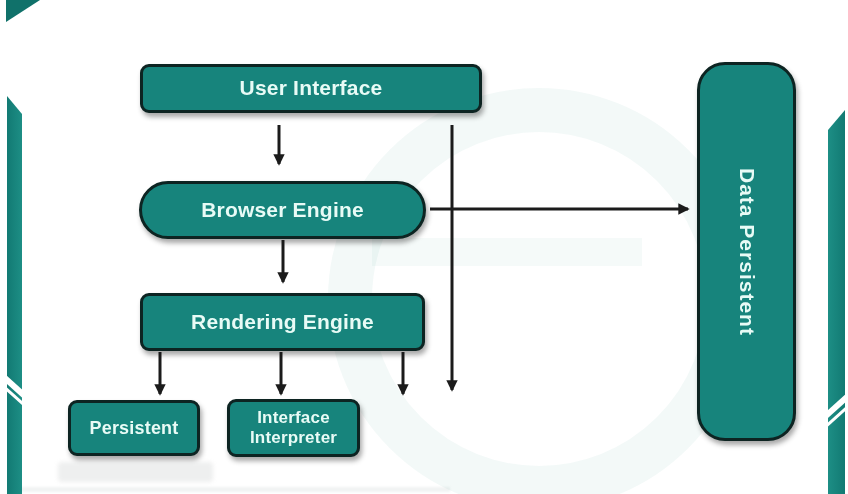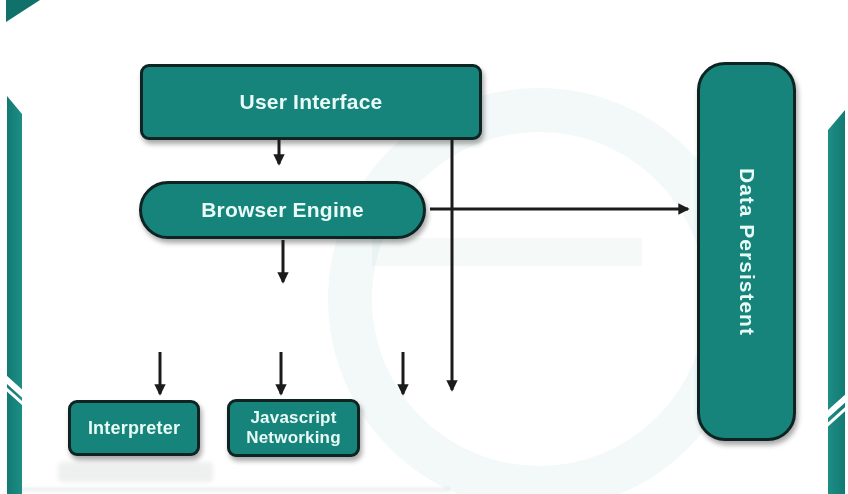--- a/index.html
+++ b/index.html
@@ -51,21 +51,21 @@
   .arrows{position:absolute;left:0;top:0;z-index:3;}
   
   .node{
     position:absolute;box-sizing:border-box;
     background:#17847c;border:3px solid #0d2422;border-radius:9px;
     color:#e8fbf6;font-weight:bold;
     display:flex;align-items:center;justify-content:center;text-align:center;
     box-shadow:2px 4px 5px rgba(25,25,25,0.38);
     z-index:4;line-height:1.15;letter-spacing:0.2px;
   }
-  .n-ui       {left:140px;top:64px; width:342px;height:76px;font-size:21px;}
+  .n-ui       {left:140px;top:64px; width:342px;height:49px;font-size:21px;}
   .n-browser  {left:139px;top:181px;width:287px;height:58px;font-size:21px;border-radius:29px;}
   .n-render   {left:140px;top:293px;width:285px;height:58px;font-size:21px;}
   .n-network  {left:68px; top:400px;width:132px;height:56px;font-size:18px;}
   .n-js       {left:227px;top:399px;width:133px;height:58px;font-size:17px;padding:2px 10px;}
   .n-backend  {left:385px;top:400px;width:131px;height:56px;font-size:18px;}
   .n-data{
     left:697px;top:62px;width:99px;height:379px;
     border-radius:28px;font-size:21px;letter-spacing:1px;
   }
   .n-data .v-label{writing-mode:vertical-rl;}
@@ -106,27 +106,30 @@
   </svg>
 
   <div class="node n-ui">
     <span>User Interface</span>
   </div>
 
   <div class="node n-browser">
     <span>Browser Engine</span>
   </div>
 
+  <div class="node n-render">
+    <span>Rendering Engine</span>
+  </div>
 
   <div class="node n-network">
-    <span>Interpreter</span>
+    <span>Persistent</span>
   </div>
 
   <div class="node n-js">
-    <span>Javascript Networking</span>
+    <span>Interface Interpreter</span>
   </div>
 
 
   <div class="node n-data">
     <span class="v-label">Data Persistent</span>
   </div>
 
 </div>
 
 </body></html>

